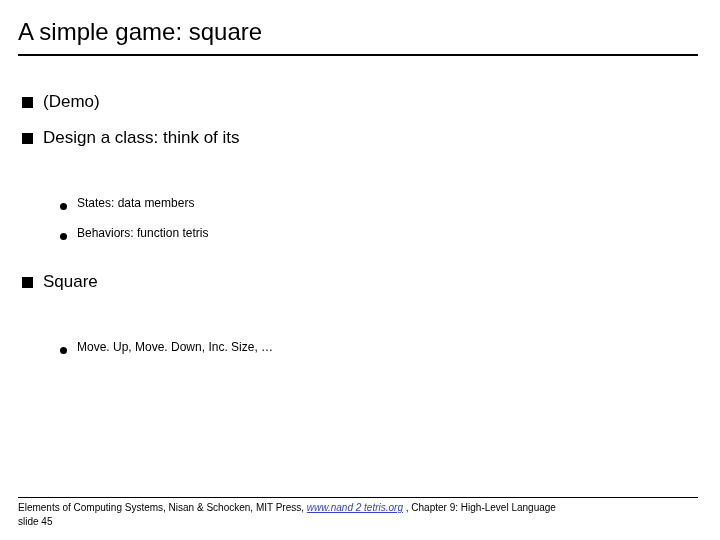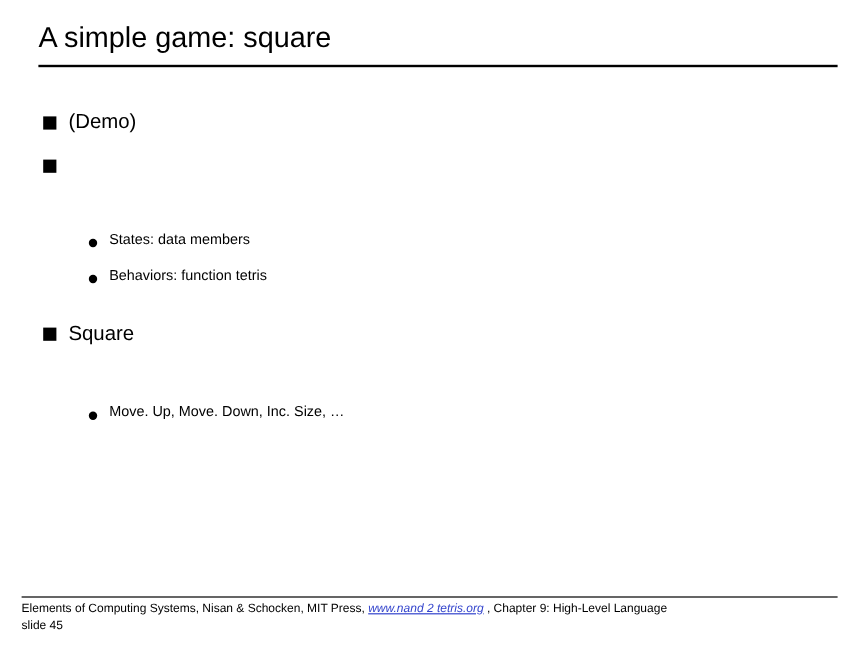--- a/index.html
+++ b/index.html
@@ -1,19 +1,19 @@
 <!DOCTYPE html>
 <html><head>
 <meta charset="utf-8">
 <style>
   * { box-sizing: border-box; margin: 0; padding: 0; }
   html, body { width: 720px; height: 540px; background: #fff; font-family: "Comic Sans MS", "Trebuchet MS", sans-serif; }
   .slide {
     width: 720px; height: 540px;
-    padding: 18px 22px 10px 32px;
+    padding: 18px 22px 10px 18px;
     position: relative;
     color: #000;
   }
   .title {
     font-size: 24px;
     font-weight: 400;
     padding-bottom: 6px;
   }
   .hr-top {
     border: none;
@@ -79,20 +79,21 @@
   <div class="title">A simple game: square</div>
   <hr class="hr-top">
 
   <ul class="lvl1">
     <li>
       <span class="sq"></span>
       <span>(Demo)</span>
     </li>
     <li>
       <span class="sq"></span>
+      <span>Design a class: think of its</span>
       <ul class="lvl2">
         <li>
           <span class="dot"></span>
           <span>States: data members</span>
         </li>
         <li>
           <span class="dot"></span>
           <span>Behaviors: function tetris</span>
         </li>
       </ul>

